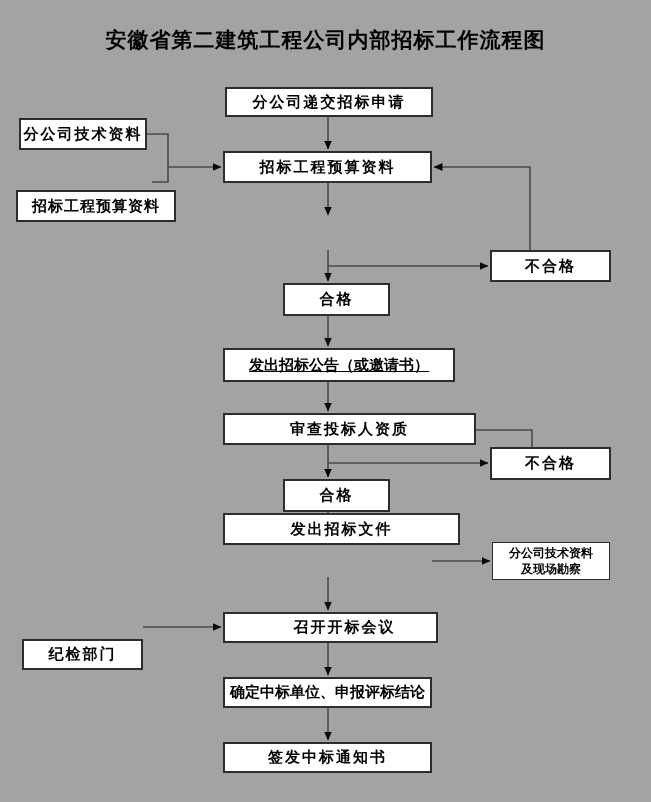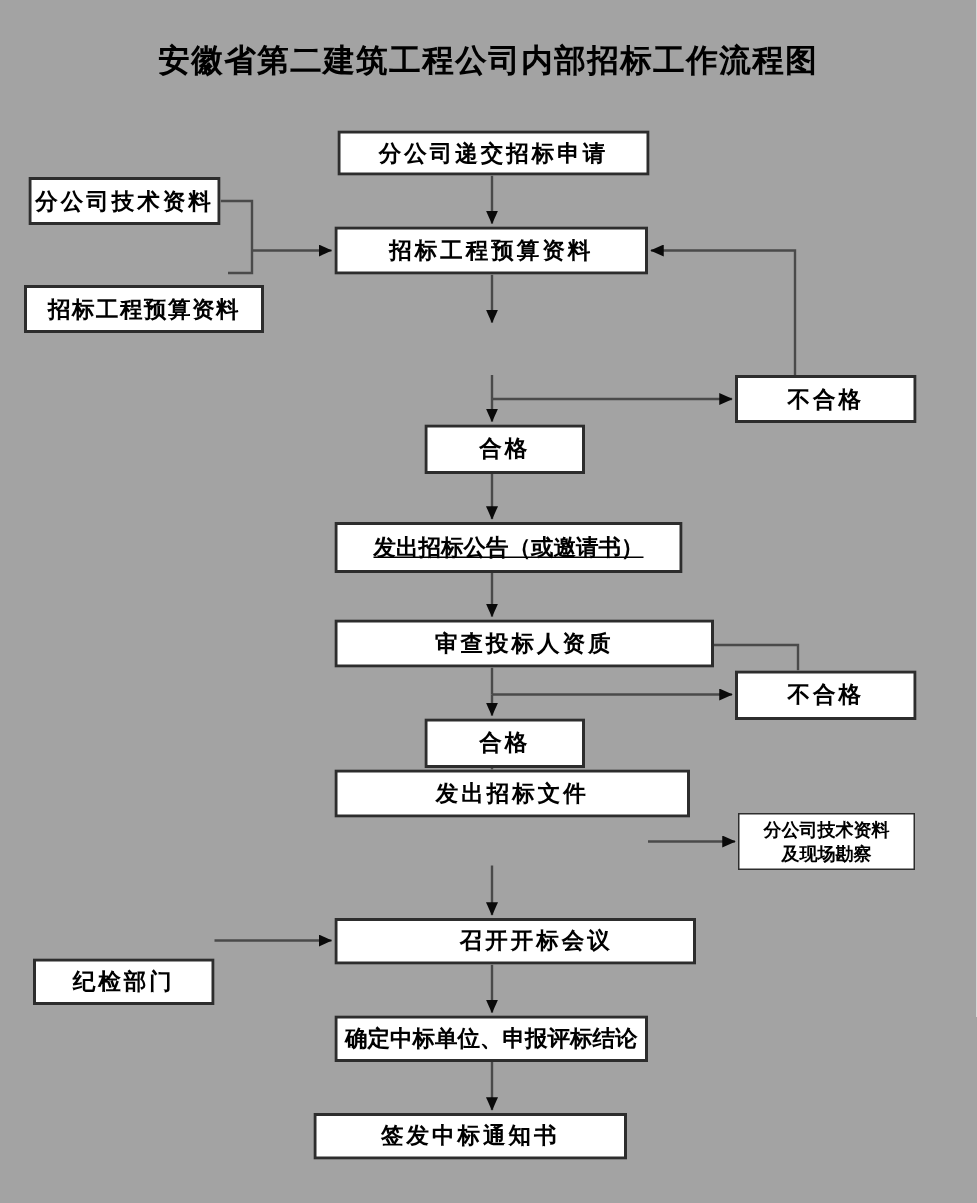--- a/index.html
+++ b/index.html
@@ -68,23 +68,23 @@
   #n-review-doc    { left: 223px; top: 217px; width: 209px; height: 33px; }
   #n-unq1          { left: 490px; top: 250px; width: 121px; height: 32px; }
   #n-q1            { left: 283px; top: 283px; width: 107px; height: 33px; }
   #n-announce      { left: 223px; top: 348px; width: 232px; height: 34px; letter-spacing: 0; text-decoration: underline; }
   #n-review-bidder { left: 223px; top: 413px; width: 253px; height: 32px; }
   #n-unq2          { left: 490px; top: 447px; width: 121px; height: 33px; }
   #n-q2            { left: 283px; top: 479px; width: 107px; height: 33px; }
   #n-issue-doc     { left: 223px; top: 513px; width: 237px; height: 32px; }
   #n-qa            { left: 492px; top: 542px; width: 118px; height: 38px; }
   #n-discipline    { left:  22px; top: 612px; width: 121px; height: 31px; margin-top: 27px; }
-  #n-open-meeting  { left: 223px; top: 612px; width: 241px; height: 31px; padding-left: 28px; }
+  #n-open-meeting  { left: 223px; top: 612px; width: 215px; height: 31px; padding-left: 28px; }
   #n-determine     { left: 223px; top: 677px; width: 209px; height: 31px; }
-  #n-notice        { left: 209px; top: 742px; width: 209px; height: 31px; }
+  #n-notice        { left: 223px; top: 742px; width: 209px; height: 31px; }
 </style>
 </head>
 <body>
 
 <div class="stage">
 
   <div class="title">安徽省第二建筑工程公司内部招标工作流程图</div>
 
   <svg class="connectors" viewBox="0 0 651 802" xmlns="http://www.w3.org/2000/svg">
     <defs>

